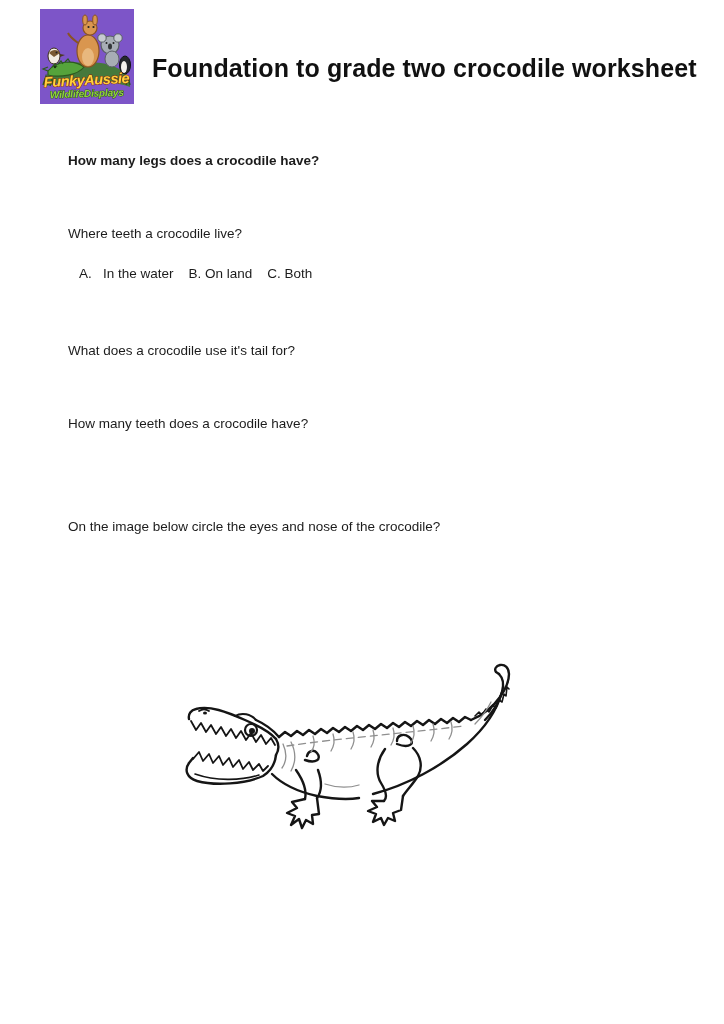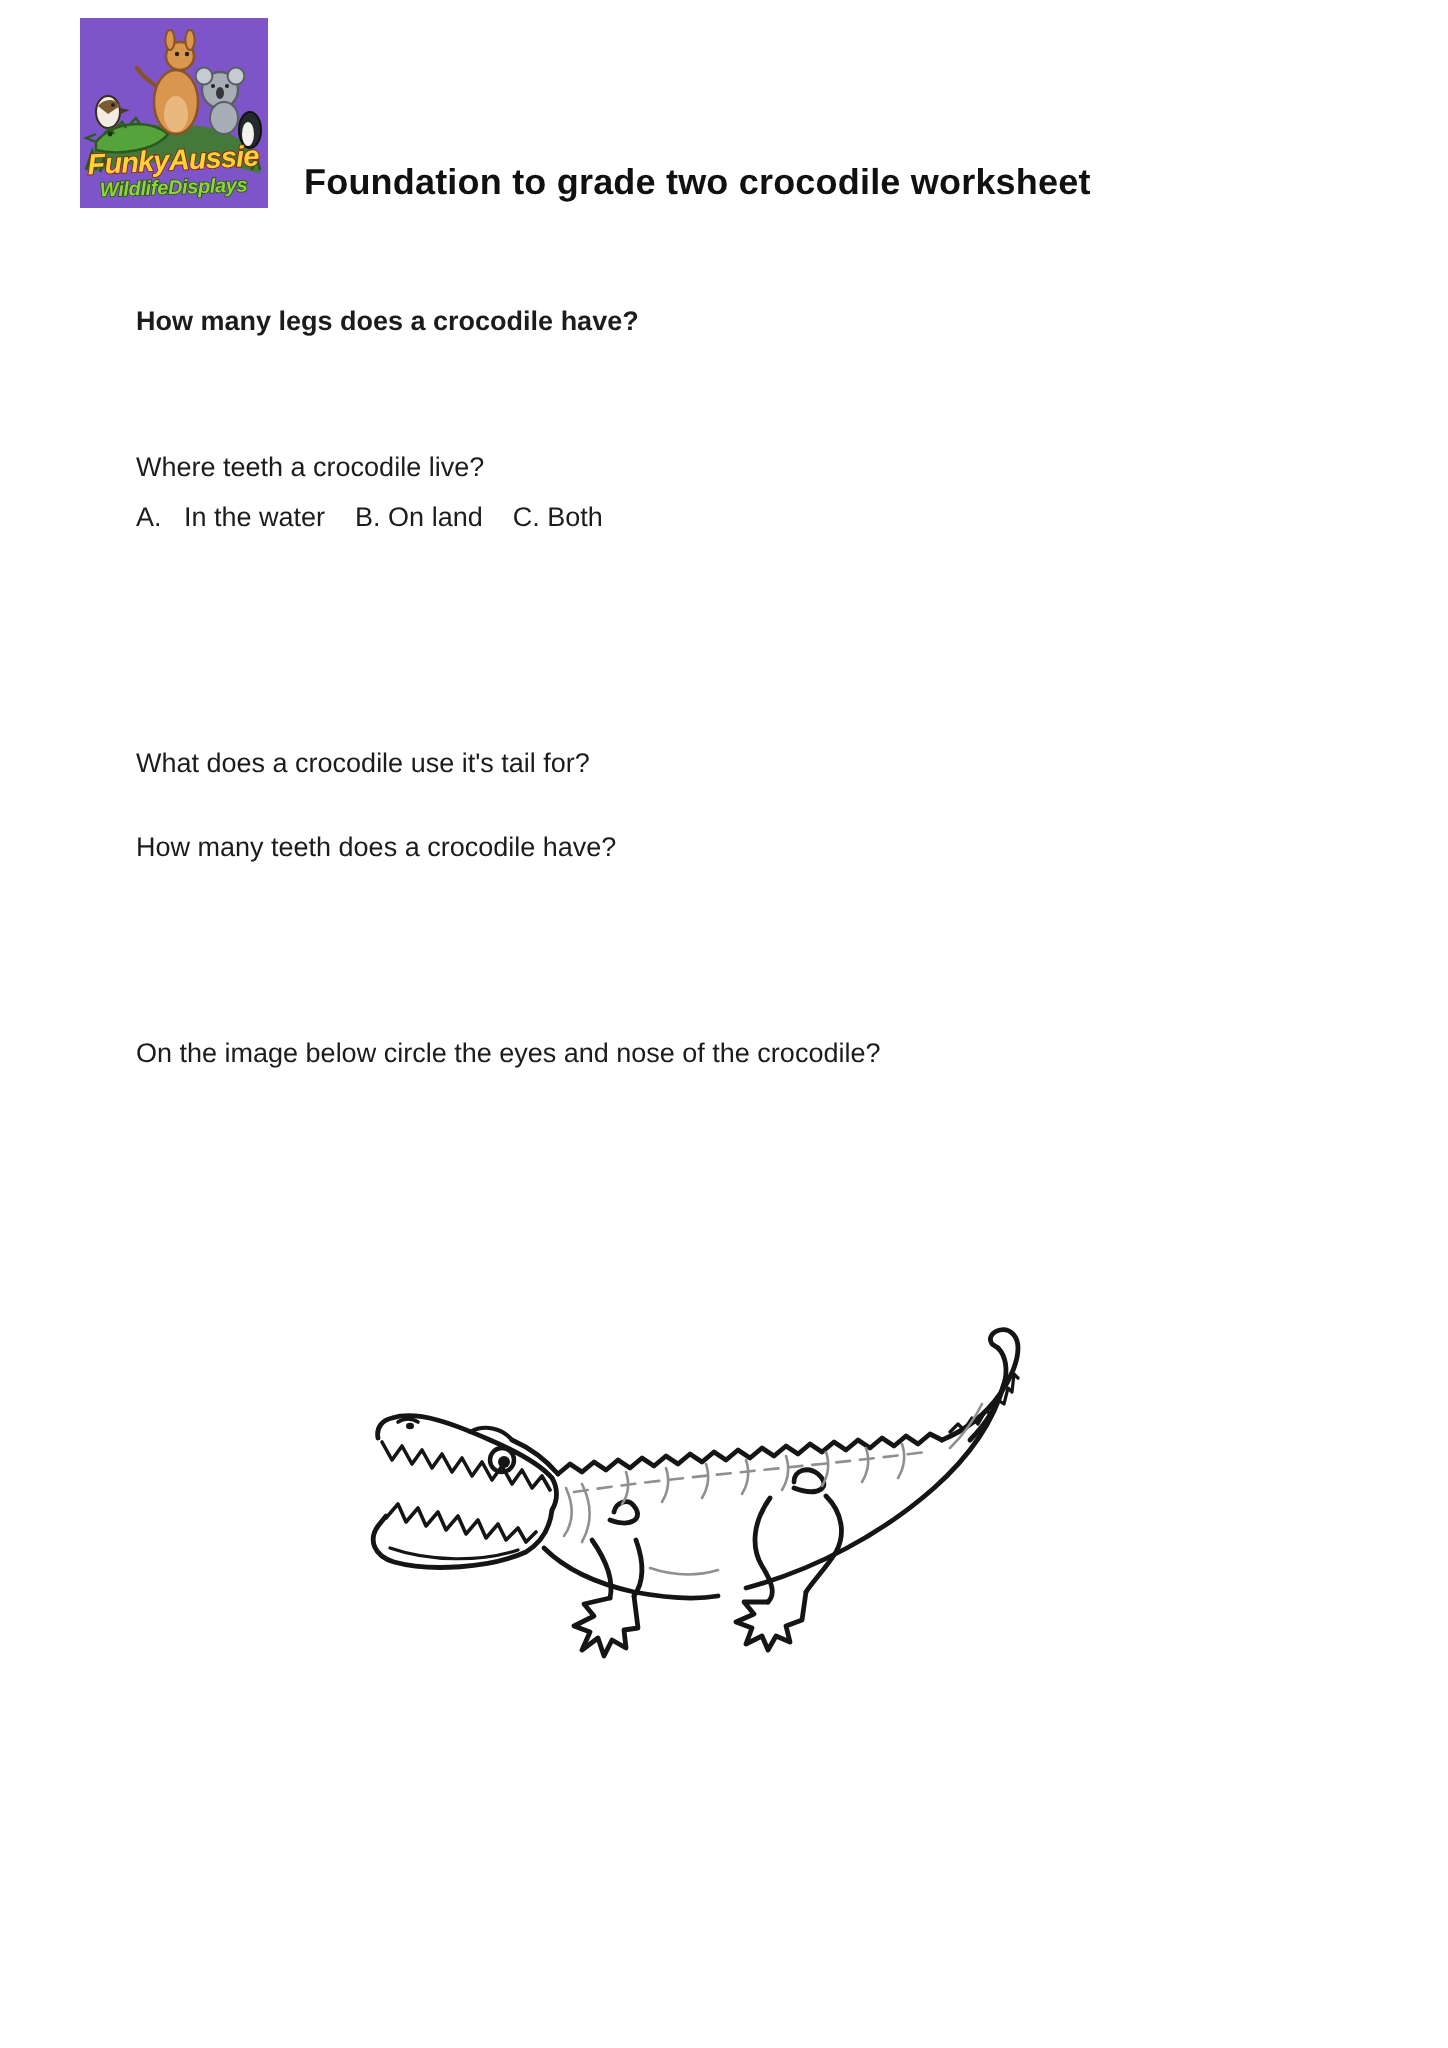--- a/index.html
+++ b/index.html
@@ -15,38 +15,38 @@
     background:#ffffff;
     overflow:hidden;
   }
   .logo{
     position:absolute;
     left:40px; top:9px;
     width:94px; height:95px;
   }
   .page-title{
     position:absolute;
-    left:152px; top:81px;
-    font-size:18px;
+    left:152px; top:54px;
+    font-size:25px;
     font-weight:700;
     color:#111111;
     letter-spacing:0.1px;
     white-space:nowrap;
   }
   .question{
     position:absolute;
     left:68px;
     font-size:13.5px;
     color:#1c1c1c;
     white-space:pre;
   }
   .q1{top:153px;font-weight:bold;}
   .q2{top:226px;}
-  .q2opts{top:251px;}
-  .q3{top:343px;margin-top:31px;}
+  .q2opts{top:266px;margin-left:11px;}
+  .q3{top:343px;}
   .q4{top:416px;}
   .q5{top:519px;}
   .croc{
     position:absolute;
     left:175px; top:652px;
     width:380px; height:195px;
   }
 </style>
 </head>
 <body>

